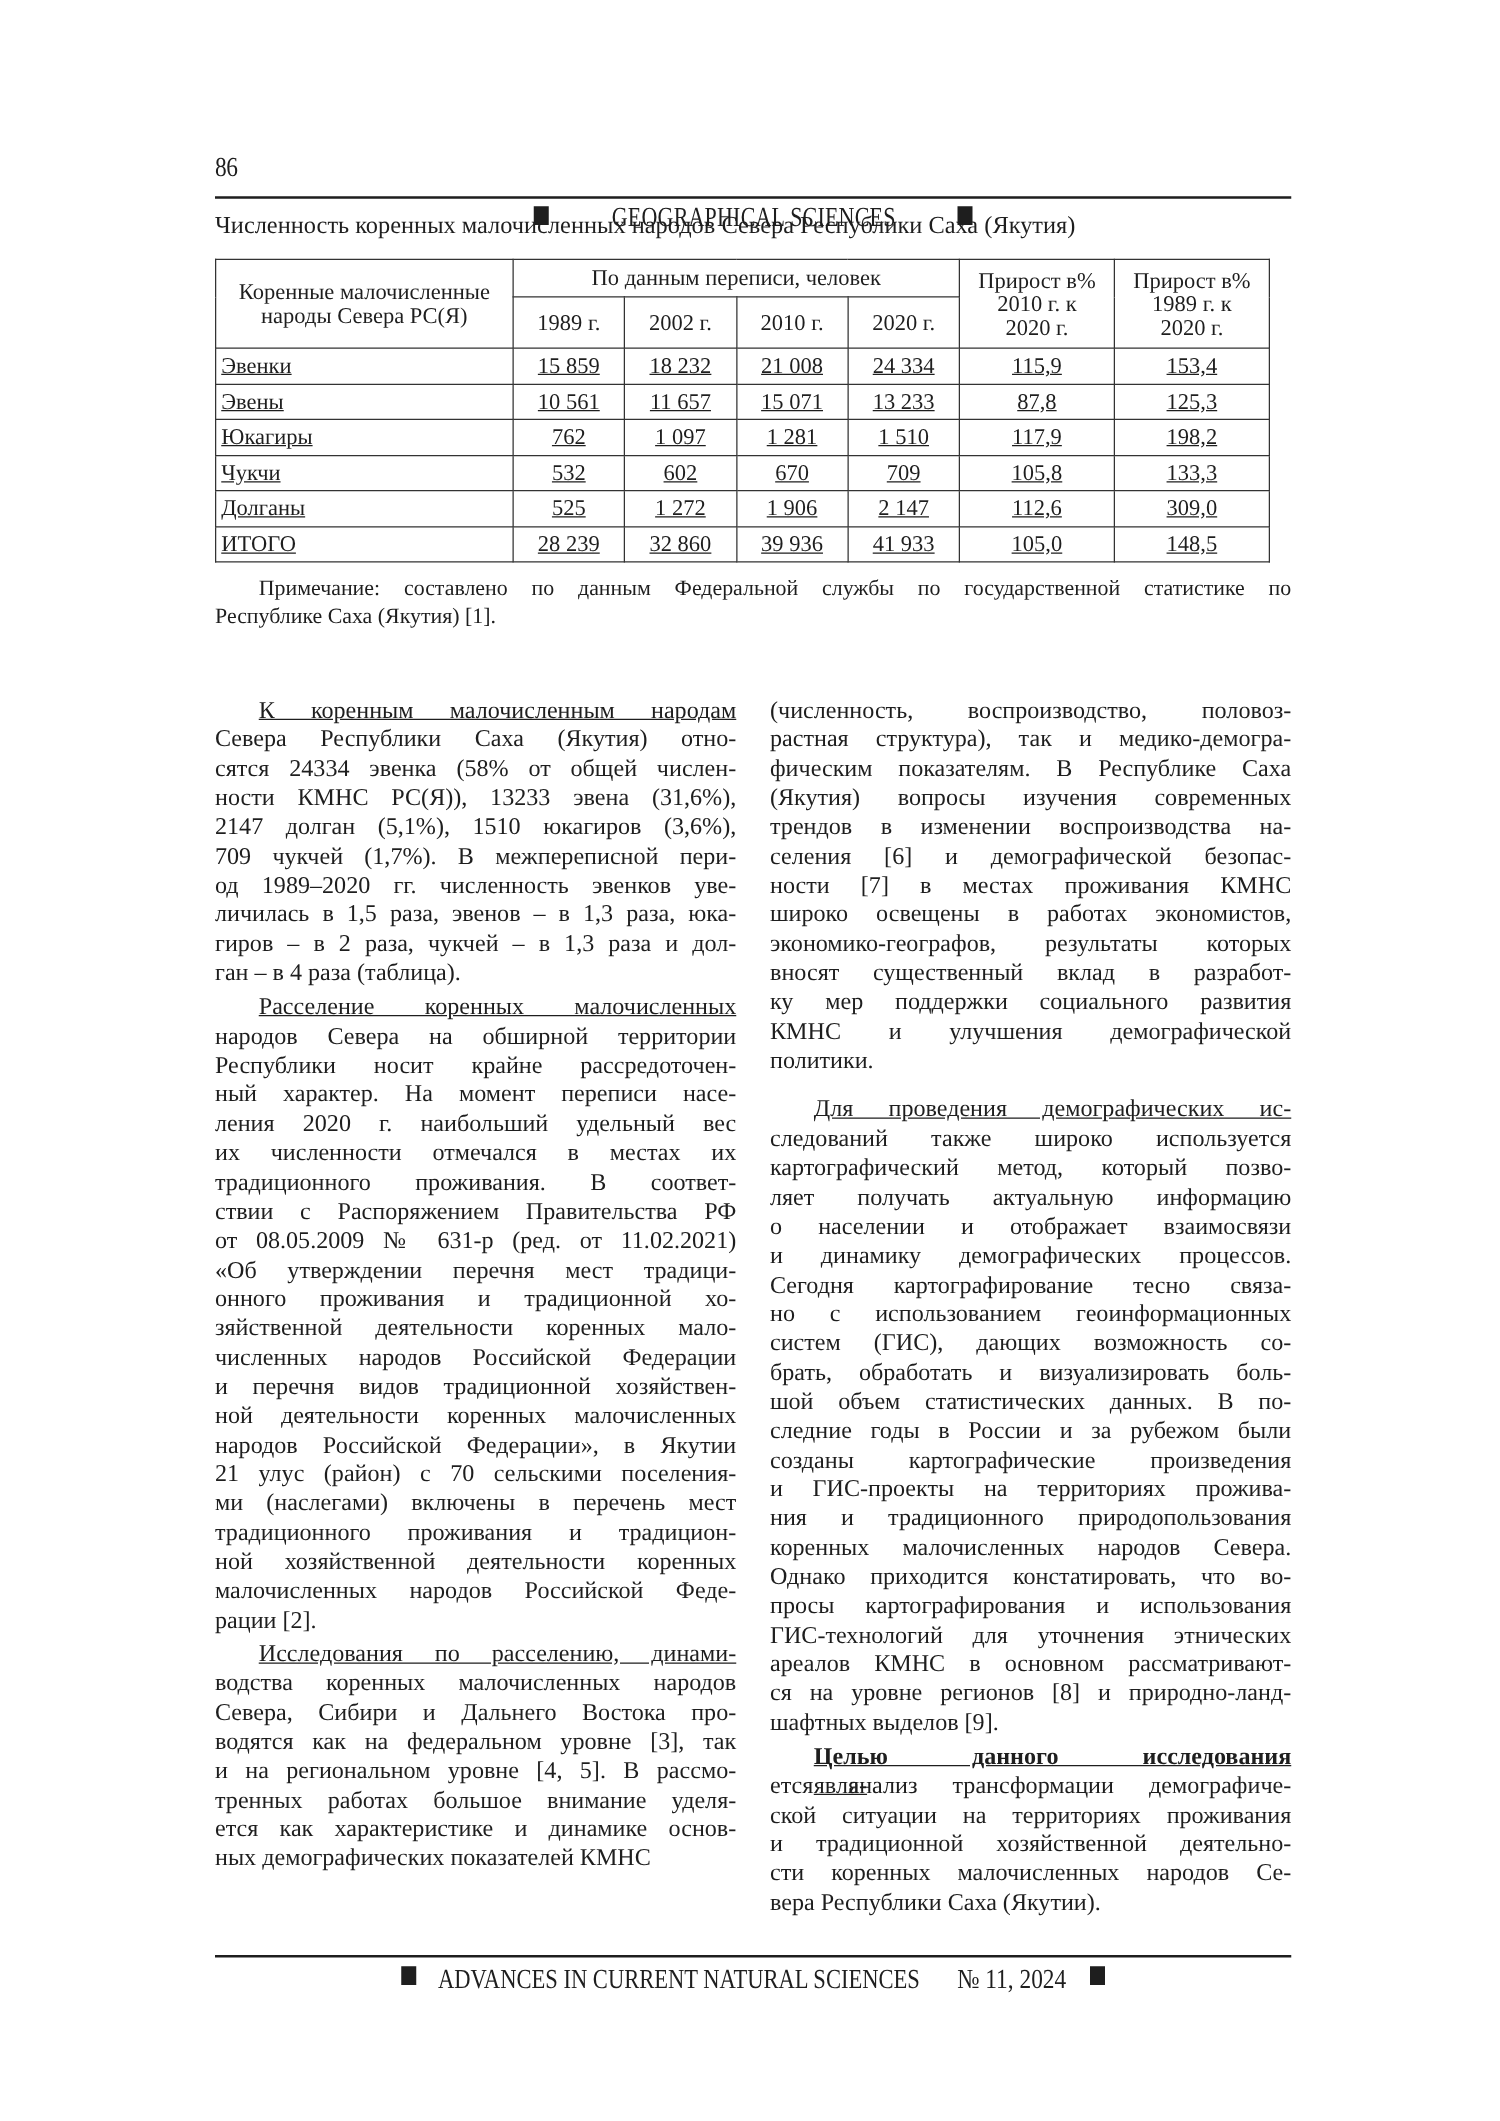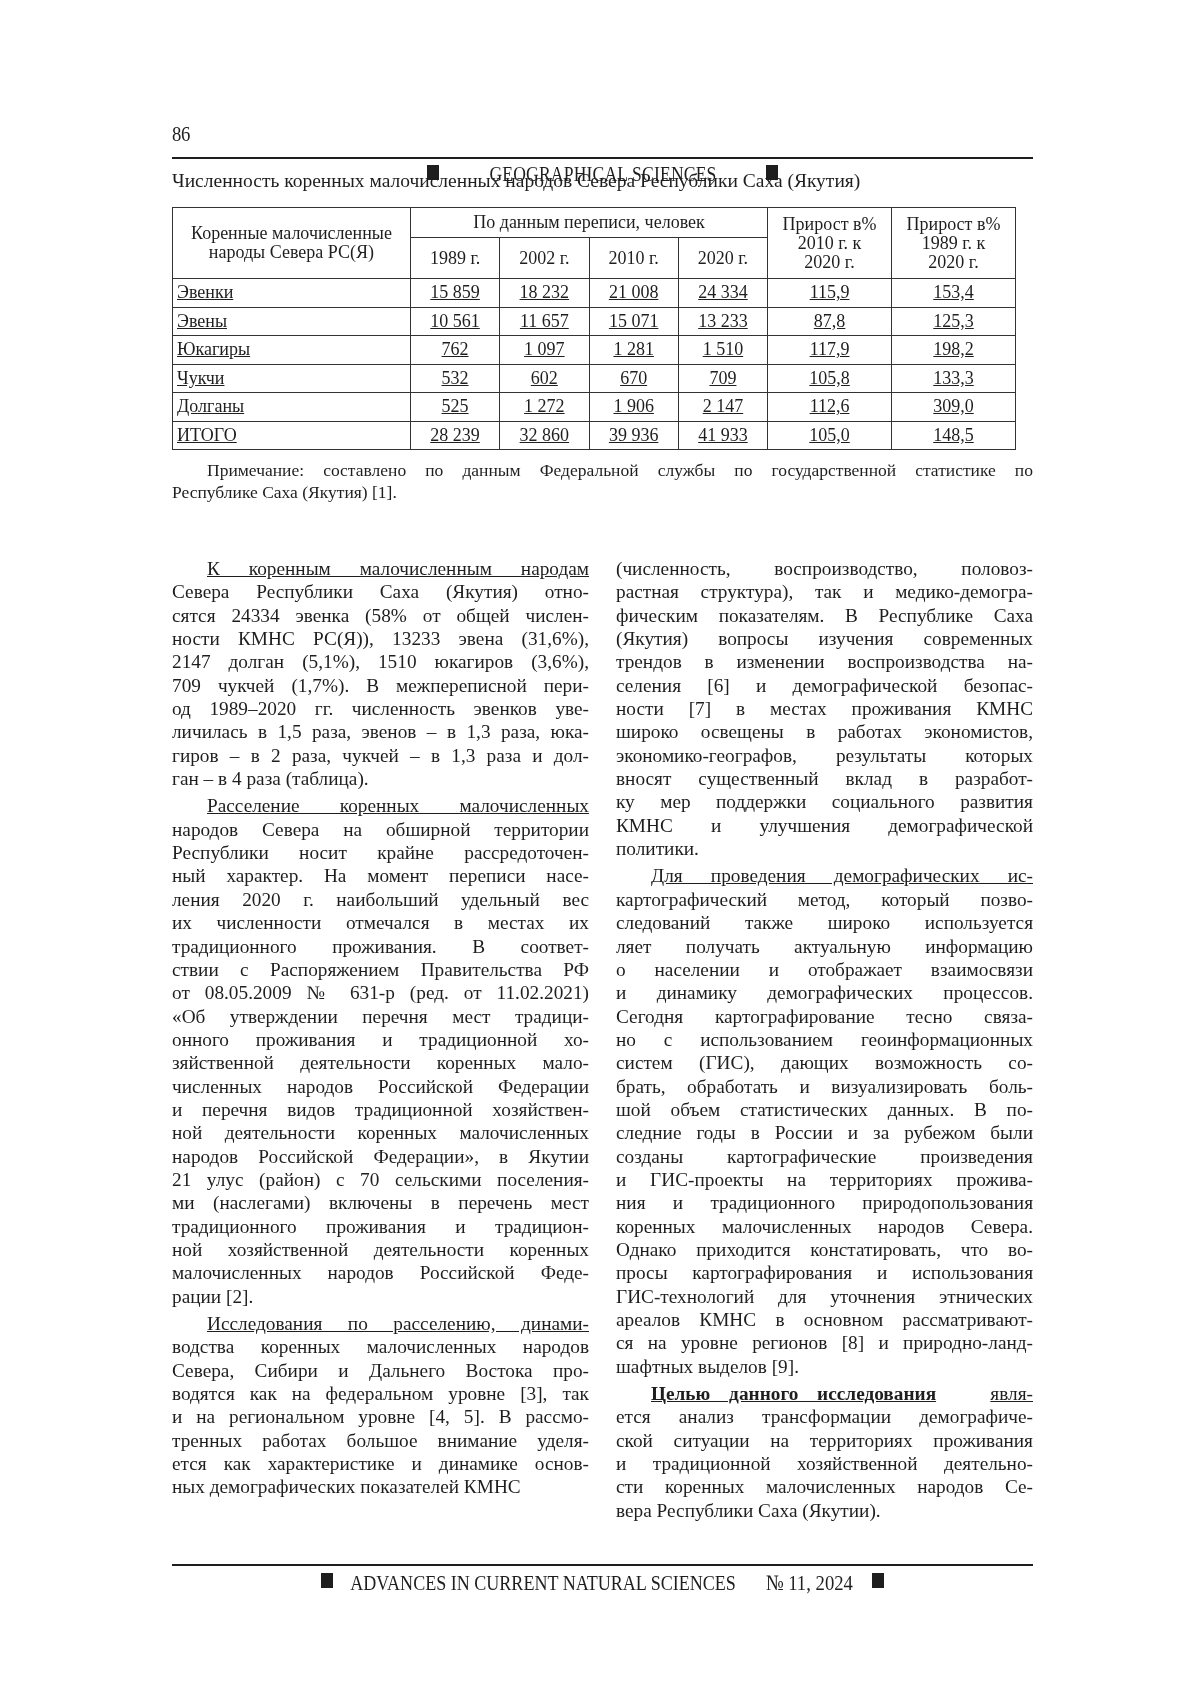--- a/index.html
+++ b/index.html
@@ -190,43 +190,43 @@
       <span class="ln">(Якутия) вопросы изучения современных</span>
       <span class="ln">трендов в изменении воспроизводства на-</span>
       <span class="ln">селения [6] и демографической безопас-</span>
       <span class="ln">ности [7] в местах проживания КМНС</span>
       <span class="ln">широко освещены в работах экономистов,</span>
       <span class="ln">экономико-географов, результаты которых</span>
       <span class="ln">вносят существенный вклад в разработ-</span>
       <span class="ln">ку мер поддержки социального развития</span>
       <span class="ln">КМНС и улучшения демографической</span>
       <span class="ln last">политики.</span>
-      <span class="ln ind" style="margin-top: 4px;">Для проведения демографических ис-</span>
+      <span class="ln ind" style="margin-top: 16px;">Для проведения демографических ис-</span>
+      <span class="ln">следований также широко используется</span>
       <span class="ln">картографический метод, который позво-</span>
-      <span class="ln">следований также широко используется</span>
       <span class="ln">ляет получать актуальную информацию</span>
       <span class="ln">о населении и отображает взаимосвязи</span>
       <span class="ln">и динамику демографических процессов.</span>
       <span class="ln">Сегодня картографирование тесно связа-</span>
       <span class="ln">но с использованием геоинформационных</span>
       <span class="ln">систем (ГИС), дающих возможность со-</span>
       <span class="ln">брать, обработать и визуализировать боль-</span>
       <span class="ln">шой объем статистических данных. В по-</span>
       <span class="ln">следние годы в России и за рубежом были</span>
       <span class="ln">созданы картографические произведения</span>
       <span class="ln">и ГИС-проекты на территориях прожива-</span>
       <span class="ln">ния и традиционного природопользования</span>
       <span class="ln">коренных малочисленных народов Севера.</span>
       <span class="ln">Однако приходится констатировать, что во-</span>
       <span class="ln">просы картографирования и использования</span>
       <span class="ln">ГИС-технологий для уточнения этнических</span>
       <span class="ln">ареалов КМНС в основном рассматривают-</span>
       <span class="ln">ся на уровне регионов [8] и природно-ланд-</span>
       <span class="ln last">шафтных выделов [9].</span>
-      <span class="ln ind" style="margin-top: 4px; display: flex; justify-content: space-between; padding-left: 35px; text-indent: 0px; box-sizing: border-box;">
+      <span class="ln ind" style="margin-top: 4px; display: flex; justify-content: space-between; padding-left: 35px; text-indent: 0px; box-sizing: border-box; flex-direction: column;">
         <span class="bold" style="word-spacing: 14px;">Целью данного исследования</span> 
         <span>явля-</span>
       </span>
       <span class="ln">ется анализ трансформации демографиче-</span>
       <span class="ln">ской ситуации на территориях проживания</span>
       <span class="ln">и традиционной хозяйственной деятельно-</span>
       <span class="ln">сти коренных малочисленных народов Се-</span>
       <span class="ln last">вера Республики Саха (Якутии).</span>
     </div>
 

